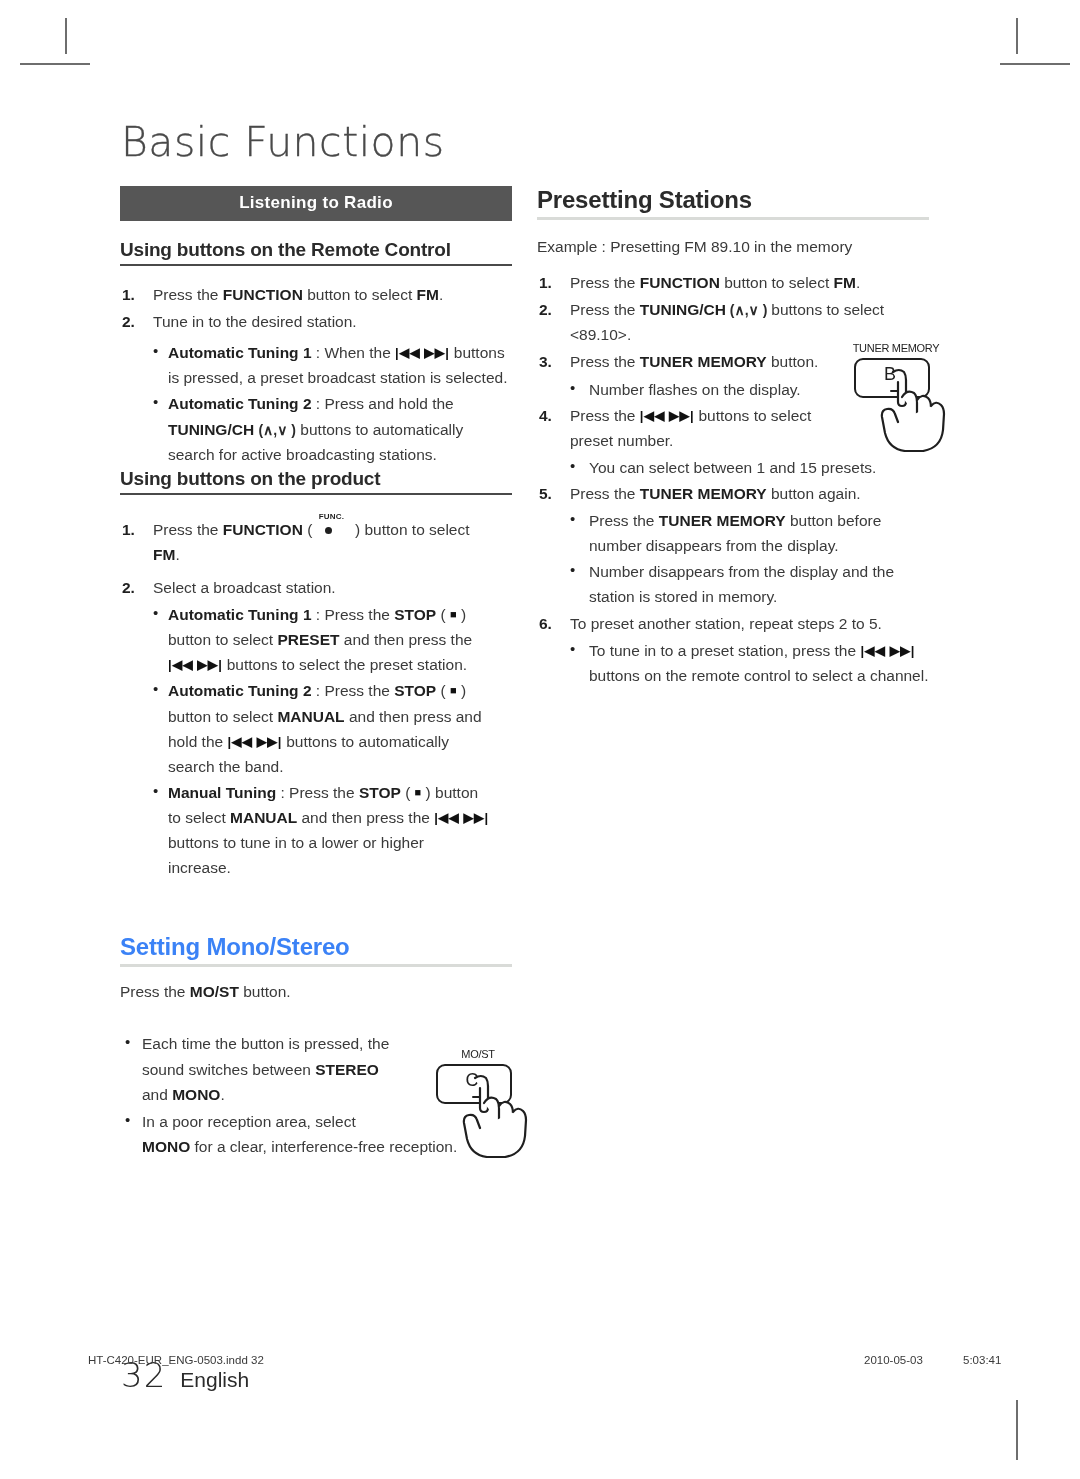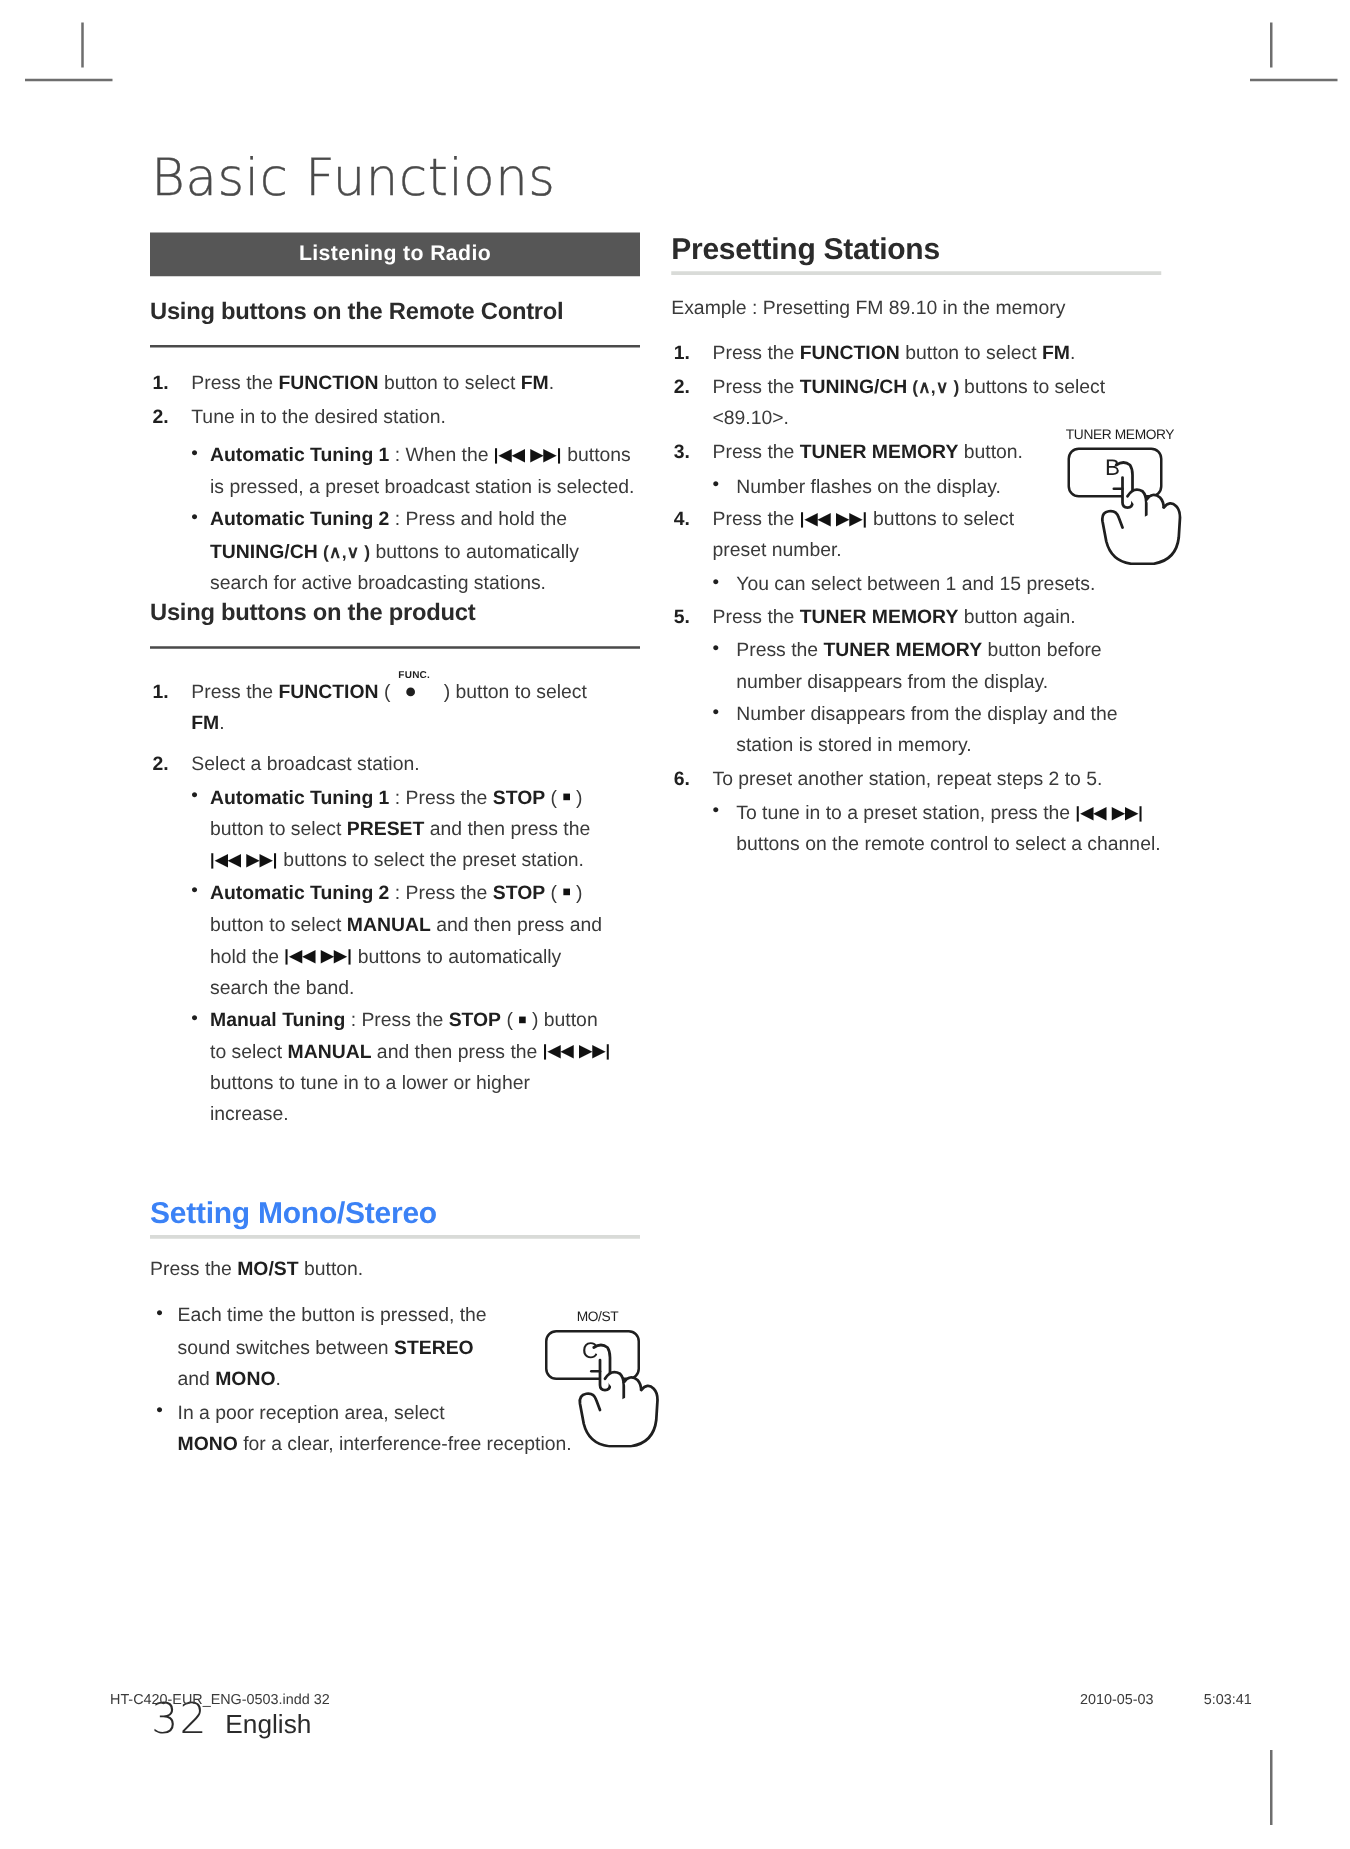--- a/index.html
+++ b/index.html
@@ -83,21 +83,21 @@
     background: #d9dbd8;
     margin-bottom: 14px;
   }
 
   
   .sub-heading {
     font-size: 19px;
     font-weight: bold;
     color: #2b2b2b;
     letter-spacing: -0.2px;
-    padding-bottom: 15px;
+    padding-bottom: 3px;
   }
   .rule-dark {
     height: 2px;
     background: #4a4a4a;
     margin-bottom: 16px;
   }
 
   
   .mid-heading {
     font-size: 24px;
@@ -105,21 +105,21 @@
     color: #3b82f6;
     letter-spacing: -0.2px;
     padding-bottom: 3px;
   }
 
   
   .plain {
     font-size: 15.5px;
     line-height: 1.62;
     color: #3a3a3a;
-    margin-bottom: 4px;
+    margin-bottom: 19px;
   }
 
   
   .num-item {
     position: relative;
     padding-left: 33px;
     font-size: 15.5px;
     line-height: 1.62;
     color: #3a3a3a;
     margin-bottom: 2px;

